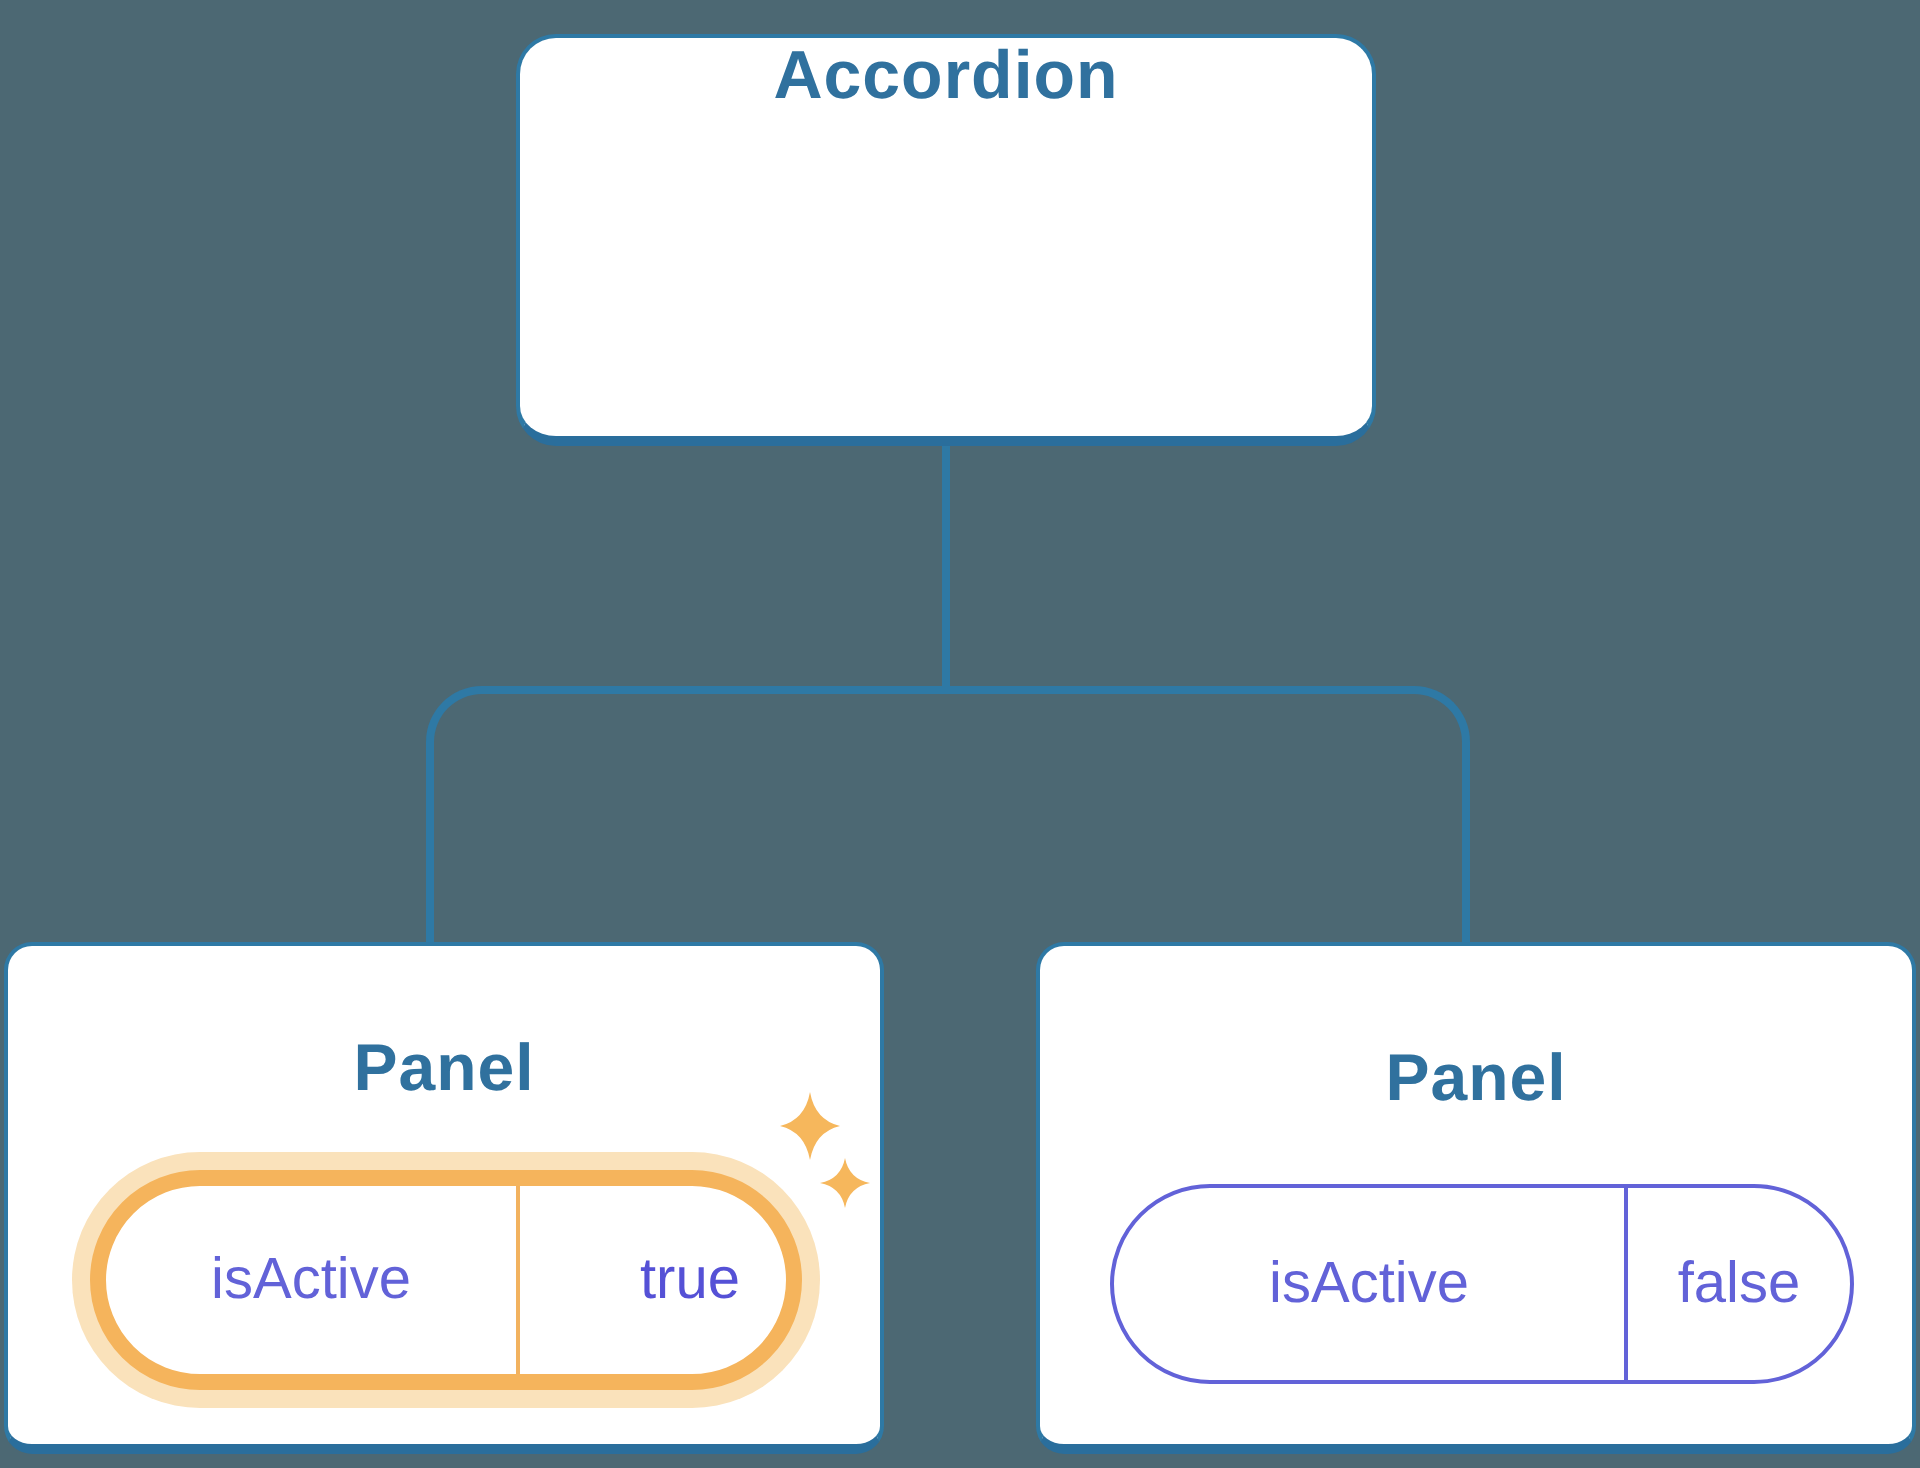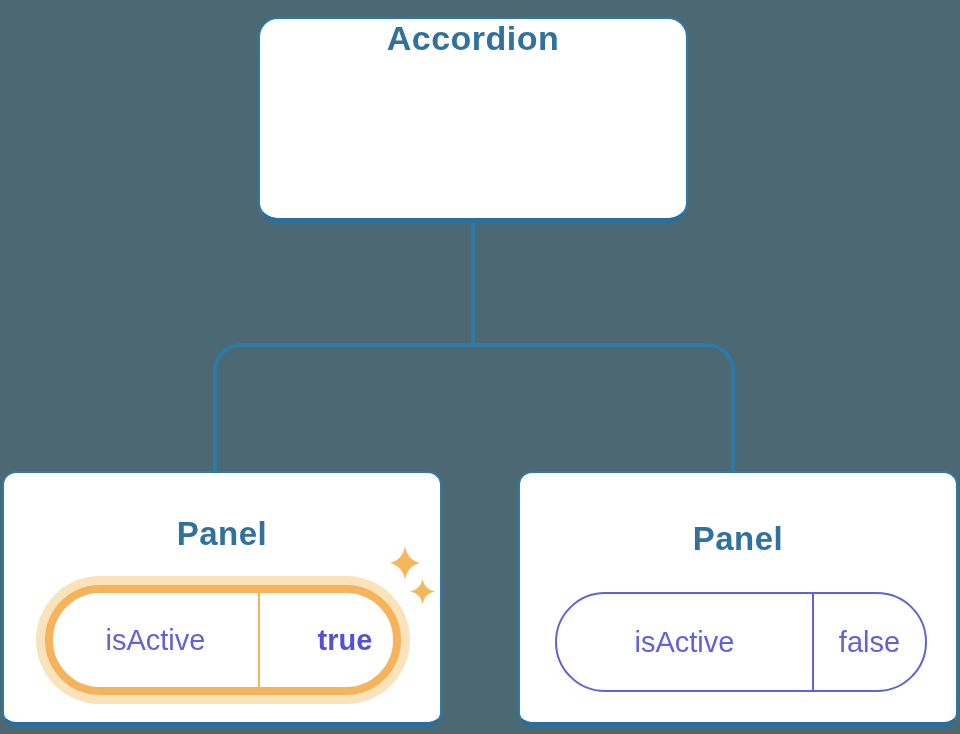--- a/index.html
+++ b/index.html
@@ -74,21 +74,21 @@
     font-size:29px;color:var(--state-purple);
   }
   .pill-active{
     left:41px;top:112px;width:356px;height:110px;
     border:8px solid var(--highlight-orange);
     border-radius:999px;
     box-shadow:0 0 0 9px var(--highlight-glow);
   }
   .pill-active .pill-key{width:205px;}
   .pill-active .pill-divider{width:2px;background:var(--highlight-divider);}
-  .pill-active .pill-value{flex:1;font-weight:700;color:var(--state-purple-bold);padding-left:37px;}
+  .pill-active .pill-value{flex:1;font-weight:400;color:var(--state-purple-bold);padding-left:37px;}
 
   .pill-inactive{
     left:35px;top:119px;width:372px;height:100px;
     border:2px solid var(--state-purple);
     border-radius:999px;
   }
   .pill-inactive .pill-key{width:255px;}
   .pill-inactive .pill-divider{width:2px;background:var(--state-purple);}
   .pill-inactive .pill-value{flex:1;text-align:right;}
 

